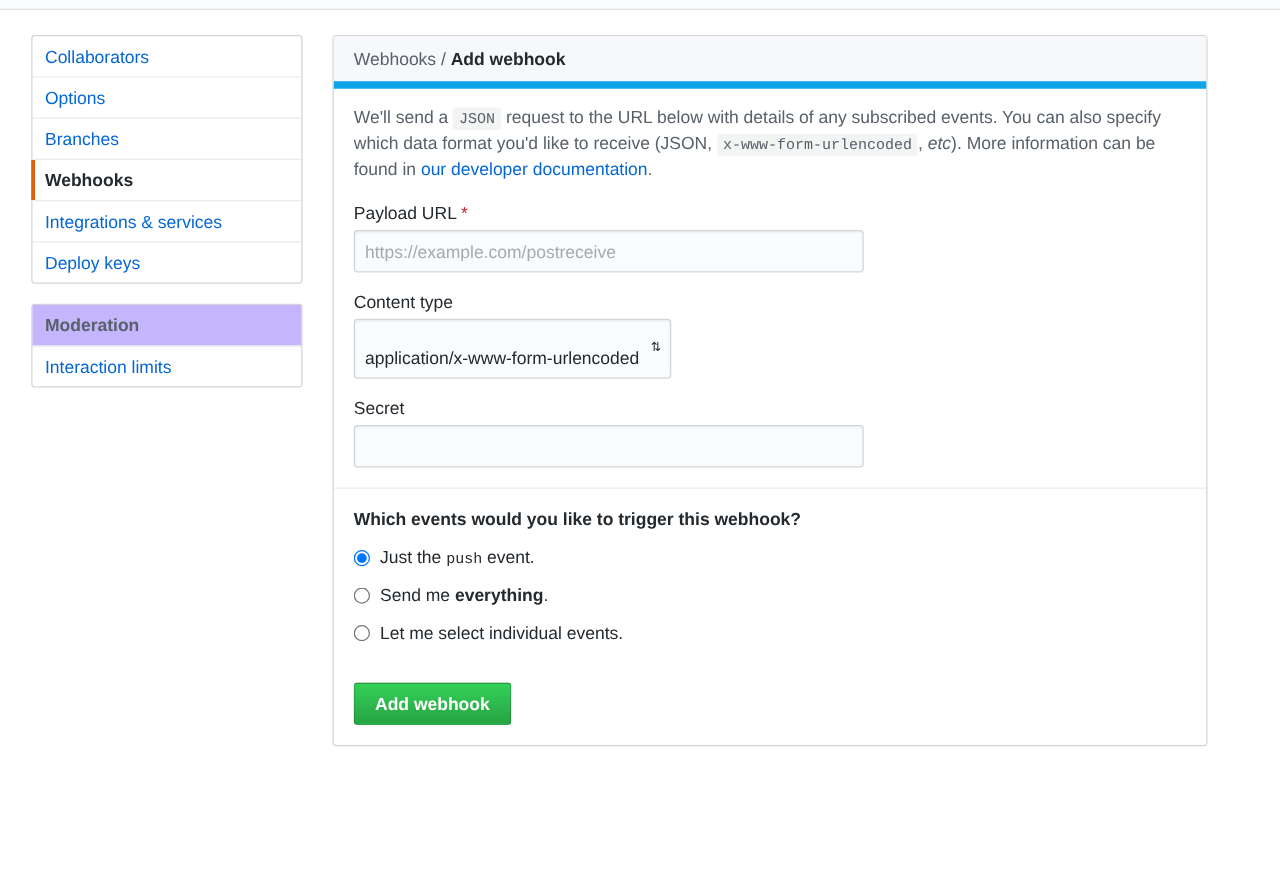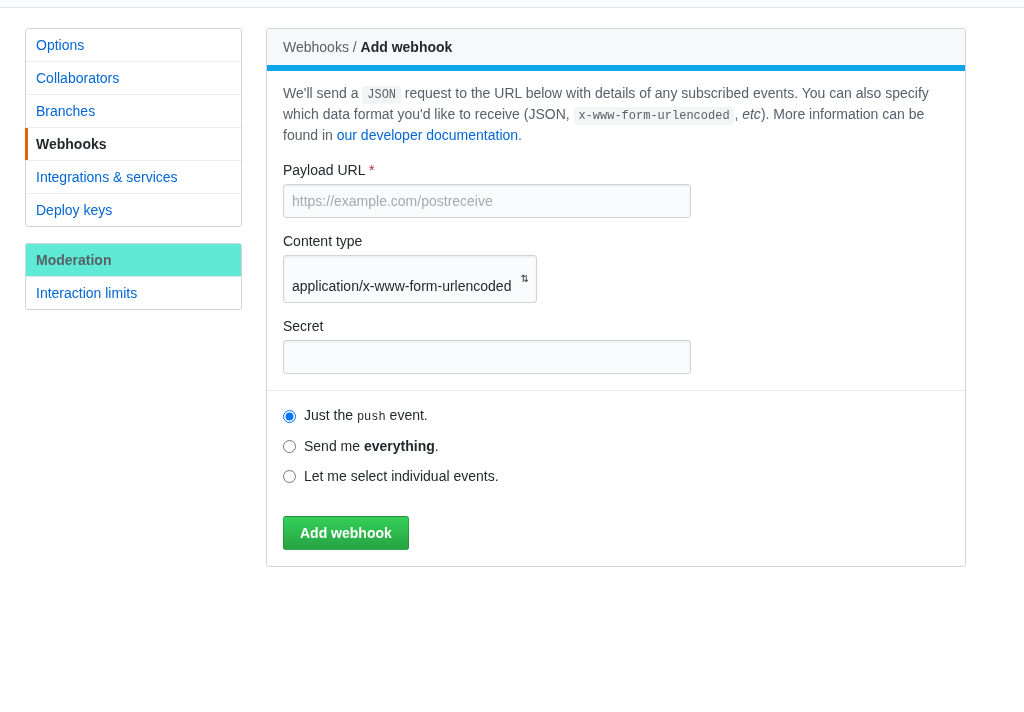--- a/index.html
+++ b/index.html
@@ -33,21 +33,21 @@
       border-radius: 3px;
       background: #fff;
       margin-bottom: 16px;
     }
     .menu-heading {
       display: block;
       padding: 8px 10px;
       font-size: 14px;
       font-weight: 600;
       color: #586069;
-      background: #5eead4;
+      background: #c4b5fd;
       border-bottom: 1px solid #e1e4e8;
     }
     .menu-item {
       display: block;
       padding: 8px 10px;
       border-bottom: 1px solid #eaecef;
       color: #0366d6;
       text-decoration: none;
       cursor: pointer;
     }
@@ -235,22 +235,22 @@
   </style>
 </head>
 <body>
 
 <div class="top-bar"></div>
 
 <div class="container">
 
   <aside class="sidebar">
     <ul class="menu">
+      <li class="menu-item">Collaborators</li>
       <li class="menu-item">Options</li>
-      <li class="menu-item">Collaborators</li>
       <li class="menu-item">Branches</li>
       <li class="menu-item selected">Webhooks</li>
       <li class="menu-item">Integrations &amp; services</li>
       <li class="menu-item">Deploy keys</li>
     </ul>
 
     <ul class="menu">
       <li class="menu-heading">Moderation</li>
       <li class="menu-item">Interaction limits</li>
     </ul>
@@ -286,20 +286,21 @@
           </div>
         </div>
 
         <div class="form-group">
           <label class="form-label">Secret</label>
           <input type="text" class="form-control" style="">
         </div>
       </div>
 
       <div class="form-section">
+        <p class="events-heading">Which events would you like to trigger this webhook?</p>
 
         <div class="radio-item">
           <input type="radio" name="events" checked="" style="">
           <label class="radio-label">
             <span>Just the </span><code>push</code><span> event.</span>
           </label>
         </div>
 
         <div class="radio-item">
           <input type="radio" name="events" style="">

